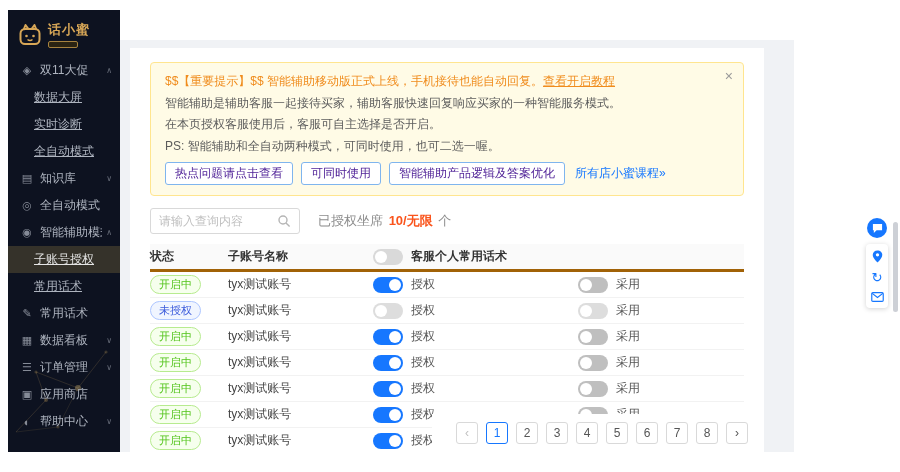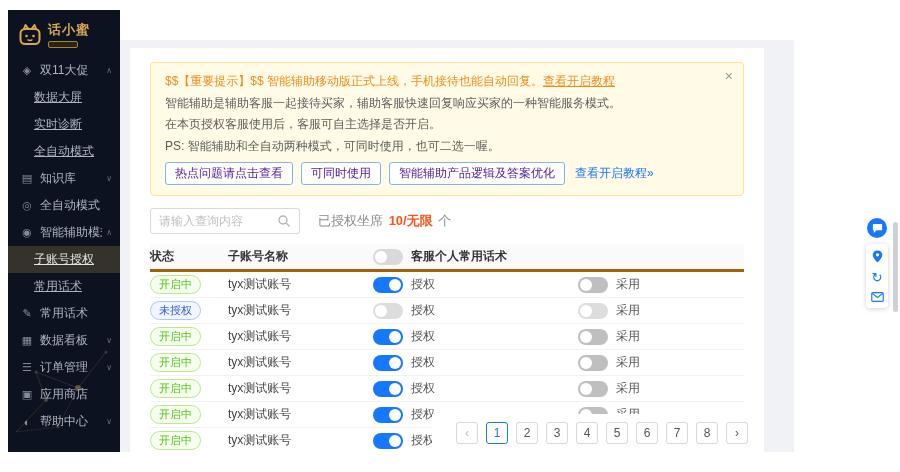--- a/index.html
+++ b/index.html
@@ -218,21 +218,21 @@
           <div>PS: 智能辅助和全自动两种模式，可同时使用，也可二选一喔。</div>
           <div class="btnrow">
             <div class="bbtns">
 
                 <button class="bbtn">热点问题请点击查看</button>
 
                 <button class="bbtn">可同时使用</button>
 
                 <button class="bbtn">智能辅助产品逻辑及答案优化</button>
               </div>
-            <a class="more">查看开启教程»</a>
+            <a class="more">所有店小蜜课程»</a>
           </div>
         </div>
 
         <div class="search-row">
           <div class="sbox">
             <input type="text" placeholder="请输入查询内容" style="">
             <svg width="14" height="14" viewBox="0 0 14 14">
               <circle cx="6" cy="6" r="4" fill="none" stroke="#b5b5b5" stroke-width="1.4"></circle>
               <line x1="9" y1="9" x2="12.6" y2="12.6" stroke="#b5b5b5" stroke-width="1.4"></line>
             </svg>

